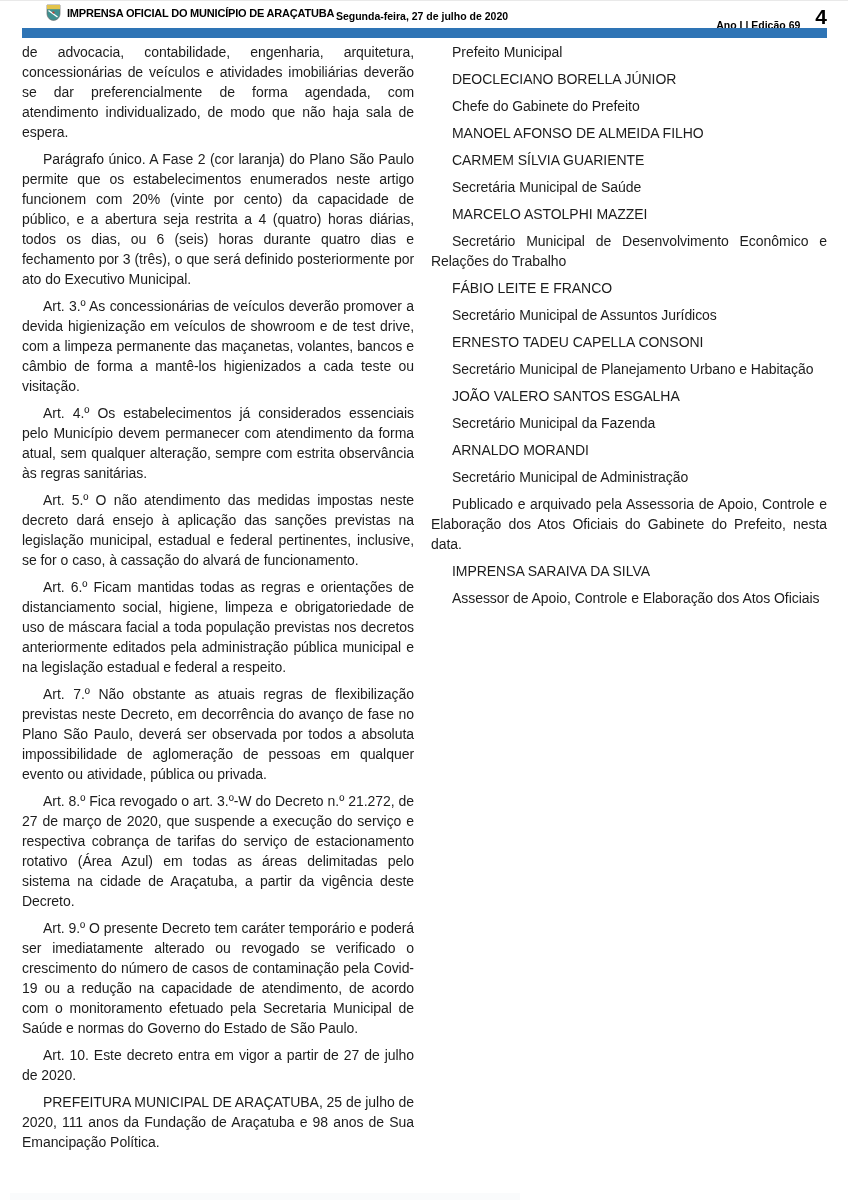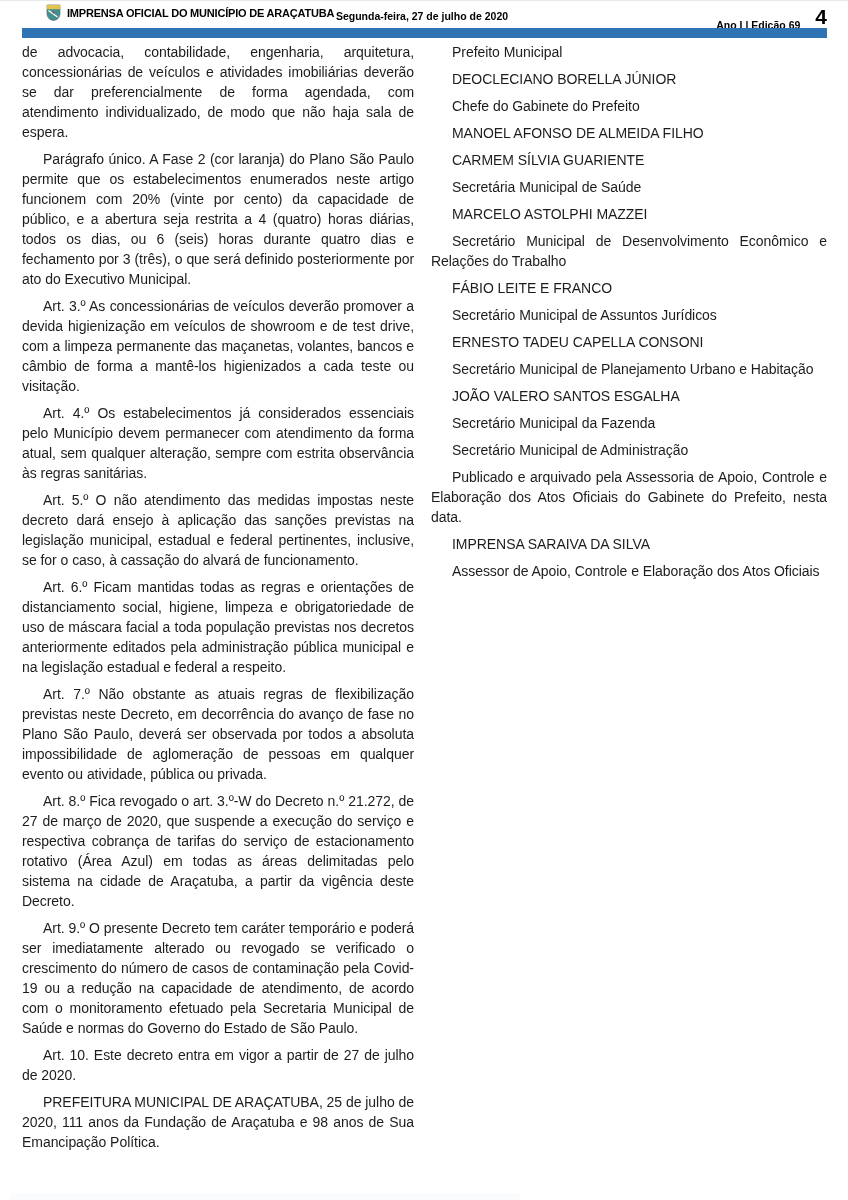--- a/index.html
+++ b/index.html
@@ -90,20 +90,21 @@
         <p class="para">CARMEM SÍLVIA GUARIENTE</p>
         <p class="para">Secretária Municipal de Saúde</p>
         <p class="para">MARCELO ASTOLPHI MAZZEI</p>
         <p class="para">Secretário Municipal de Desenvolvimento Econômico e Relações do Trabalho</p>
         <p class="para">FÁBIO LEITE E FRANCO</p>
         <p class="para">Secretário Municipal de Assuntos Jurídicos</p>
         <p class="para">ERNESTO TADEU CAPELLA CONSONI</p>
         <p class="para">Secretário Municipal de Planejamento Urbano e Habitação</p>
         <p class="para">JOÃO VALERO SANTOS ESGALHA</p>
         <p class="para">Secretário Municipal da Fazenda</p>
+        <p class="para">ARNALDO MORANDI</p>
         <p class="para">Secretário Municipal de Administração</p>
         <p class="para">Publicado e arquivado pela Assessoria de Apoio, Controle e Elaboração dos Atos Oficiais do Gabinete do Prefeito, nesta data.</p>
         <p class="para">IMPRENSA SARAIVA DA SILVA</p>
         <p class="para">Assessor de Apoio, Controle e Elaboração dos Atos Oficiais</p>
       </section>
   </main>
 
   <div class="scan-smudge"></div>
 </div>
 

